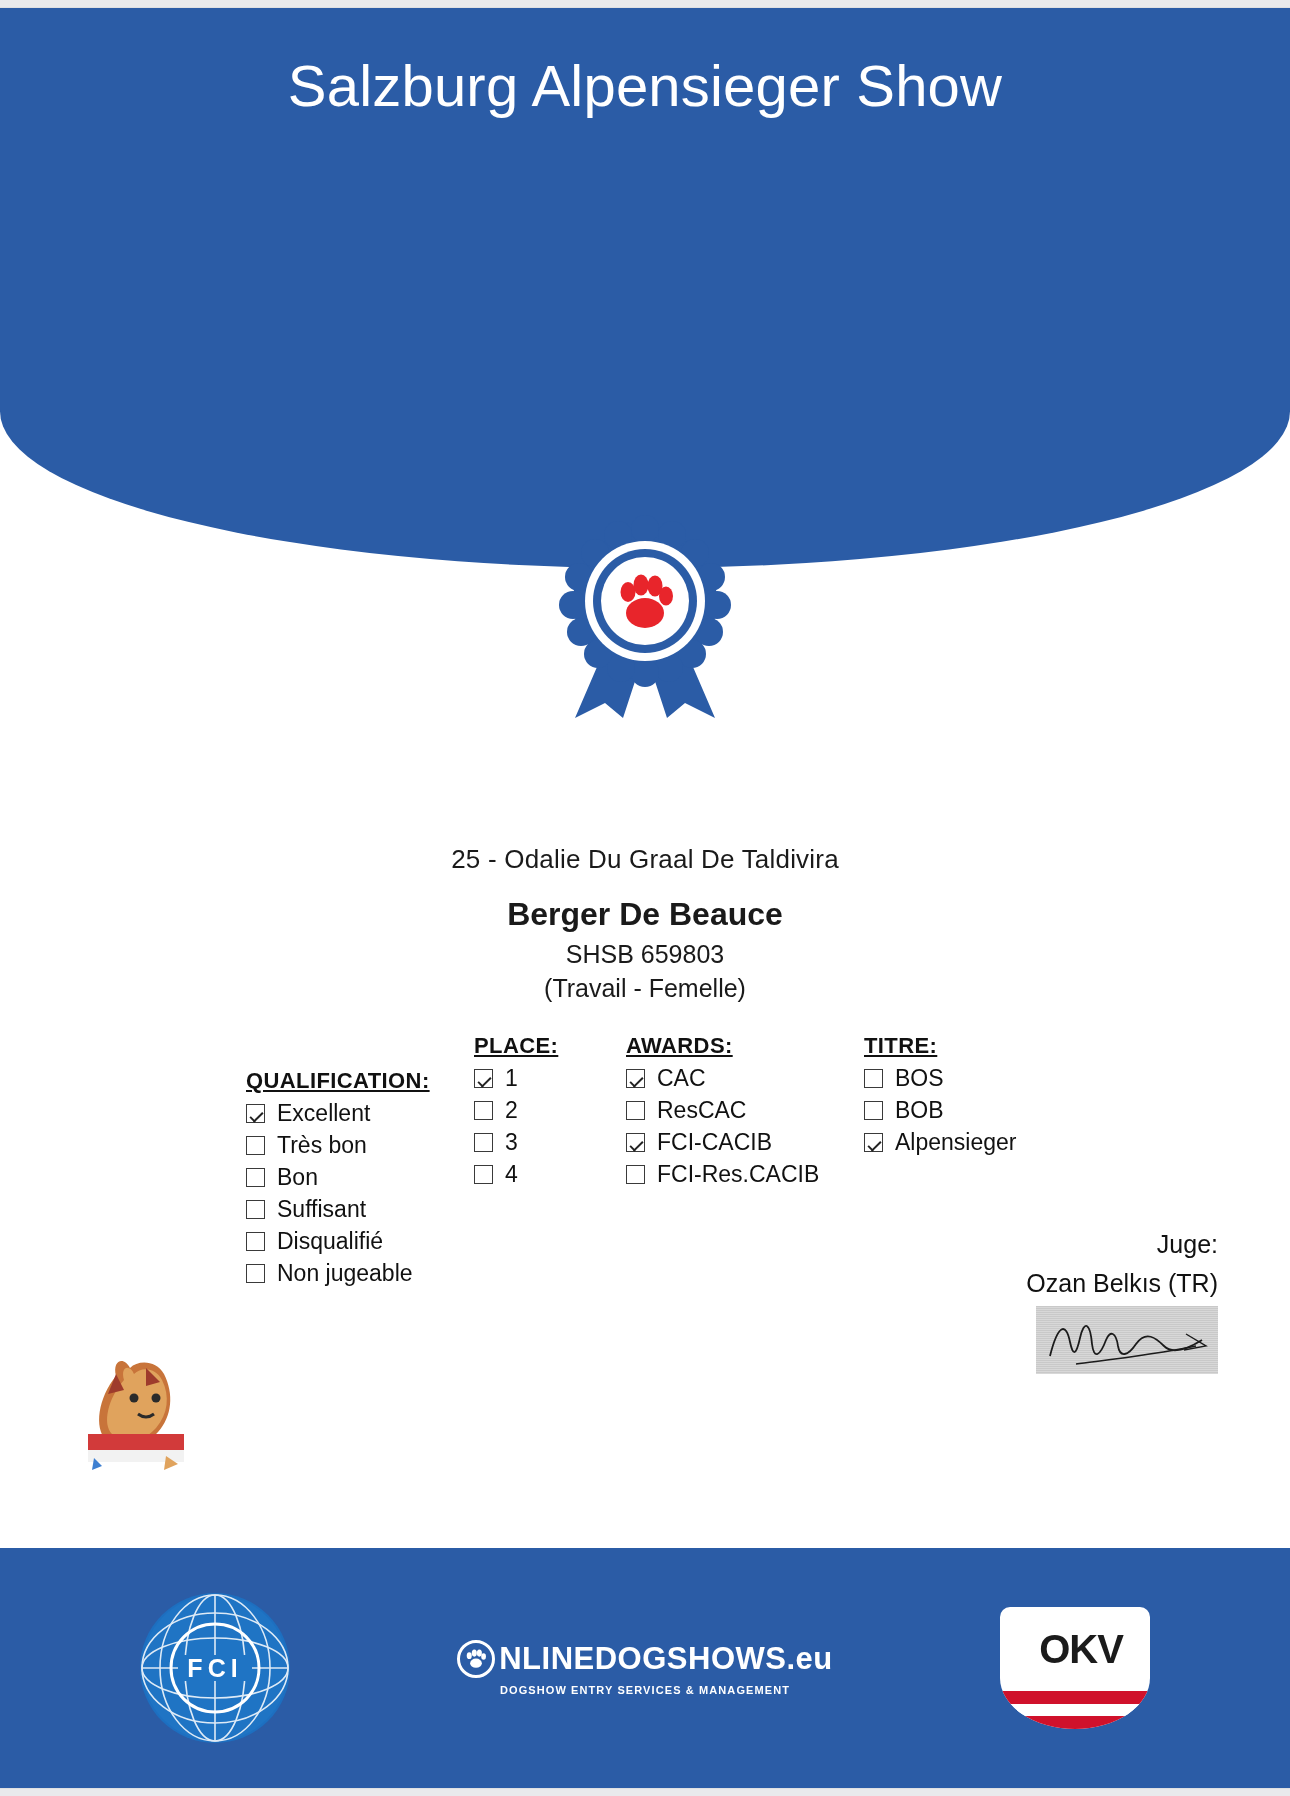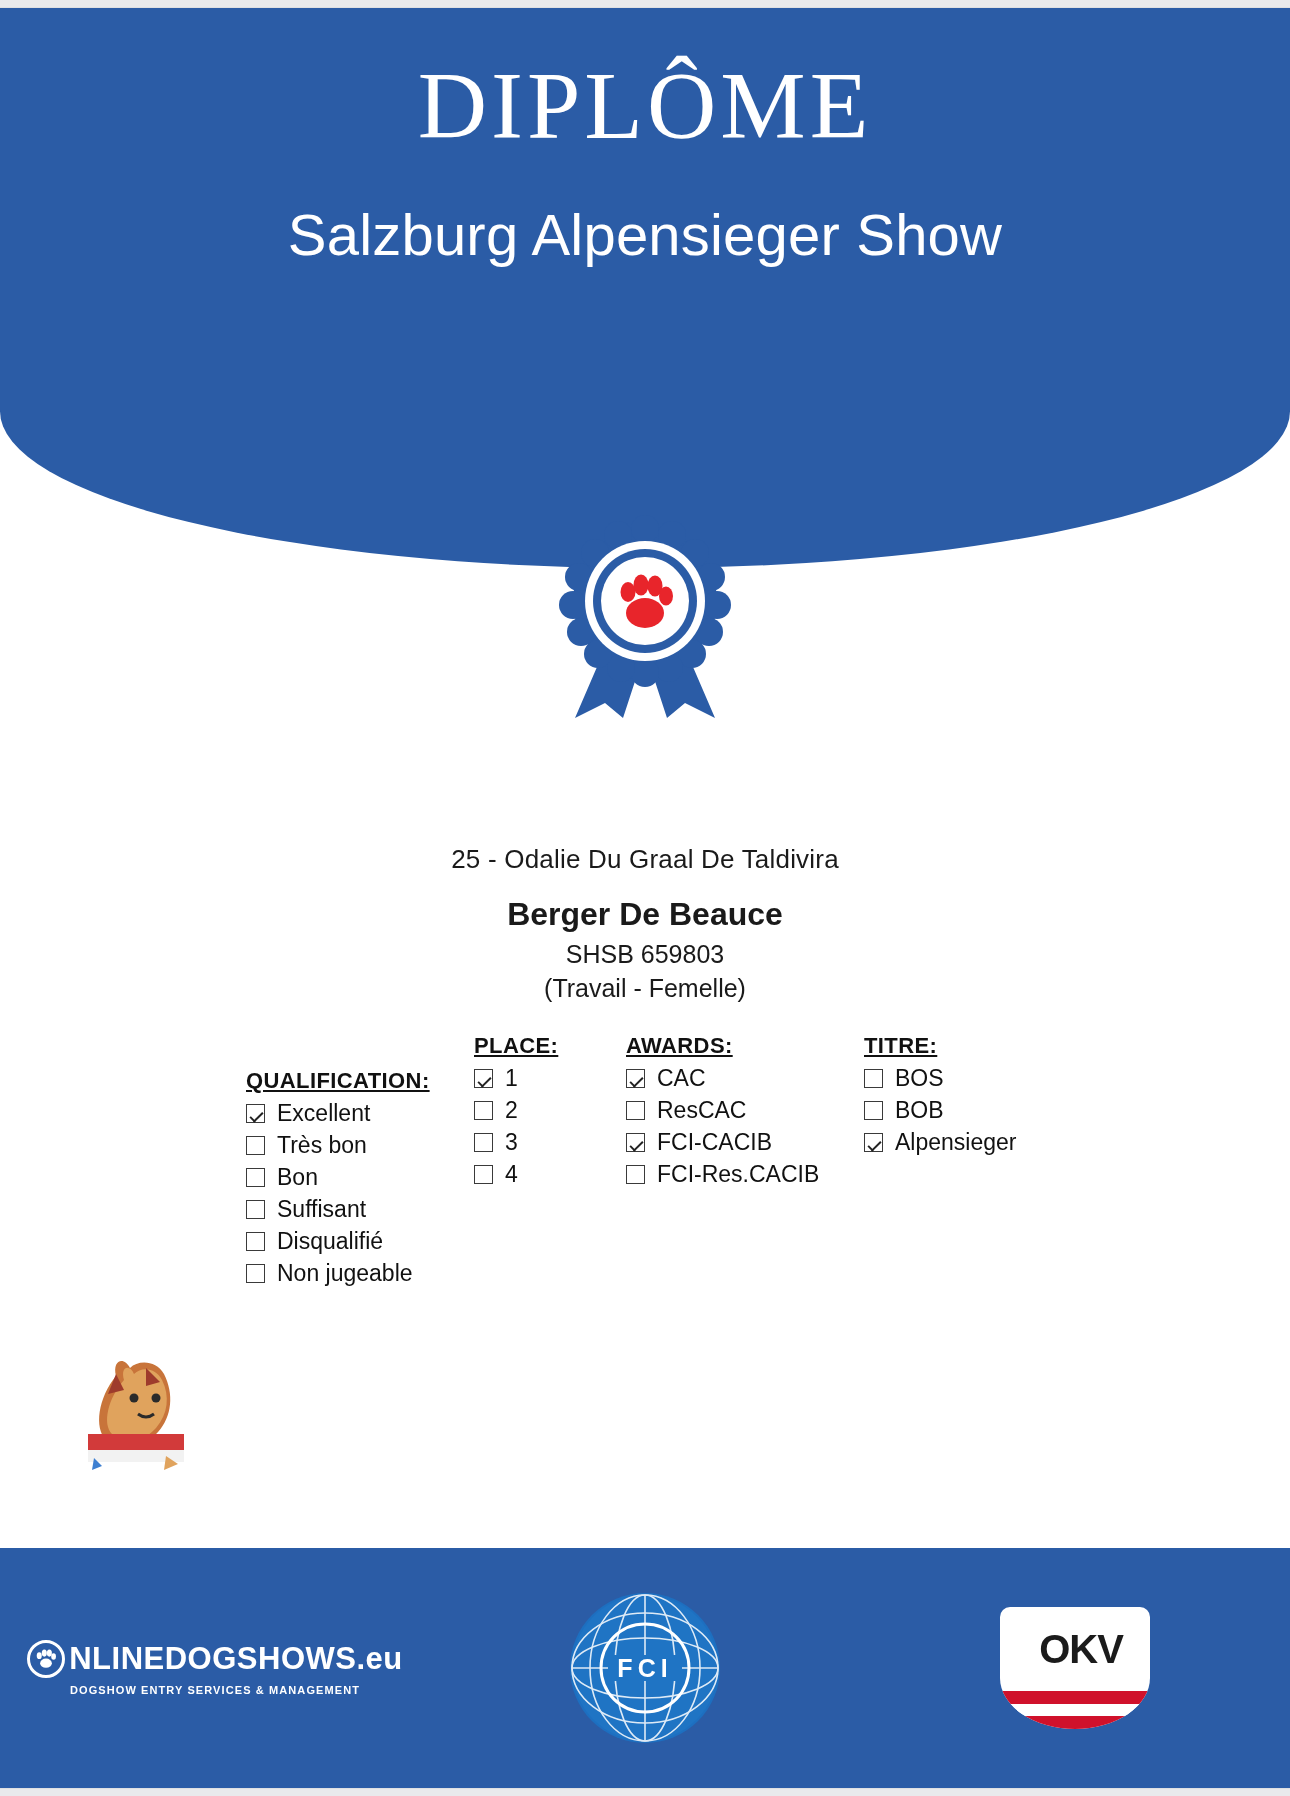--- a/index.html
+++ b/index.html
@@ -267,21 +267,20 @@
   }
 </style>
 </head>
 <body>
 
 <div id="page">
   <div class="sheet">
 
     <div class="header">
       <div class="header-inner">
-        <div class="diploma-title">DIPLÔME</div>
         <div class="show-name">Salzburg Alpensieger Show</div>
       </div>
     </div>
 
     <div class="rosette">
       <svg viewBox="0 0 200 210" width="200" height="210" aria-hidden="true">
 
         <path d="M58 140 L30 205 L60 190 L78 205 L96 150 Z" fill="#2b5ca6"></path>
         <path d="M142 140 L170 205 L140 190 L122 205 L104 150 Z" fill="#2b5ca6"></path>
 
@@ -413,39 +412,69 @@
           <span>BOB</span>
         </div>
         <div class="opt">
           <span class="box checked"></span>
           <span>Alpensieger</span>
         </div>
       </div>
 
     </div>
 
+    <div class="judge-block">
+      <div class="judge-label">Juge:</div>
+      <div class="judge-name">Ozan Belkıs (TR)</div>
+      <div class="signature">
+        <svg viewBox="0 0 182 68" width="182" height="68" aria-hidden="true">
+          <path d="M14 50 C22 18, 30 16, 34 36 C37 50, 40 50, 44 32 C48 14, 54 16, 56 38 C58 54, 64 50, 70 34 C74 24, 80 26, 82 40 C84 52, 92 50, 100 38 C110 24, 120 32, 128 40 C136 48, 150 44, 166 34" fill="none" stroke="#1b1b1b" stroke-width="1.8"></path>
+          <path d="M40 58 C70 54, 110 50, 160 40" fill="none" stroke="#1b1b1b" stroke-width="1.4"></path>
+          <path d="M150 28 L170 40 L148 44" fill="none" stroke="#1b1b1b" stroke-width="1.4"></path>
+        </svg>
+      </div>
+    </div>
 
     <div class="dog-photo">
       <svg viewBox="0 0 128 128" width="128" height="128" aria-hidden="true">
         <rect x="0" y="0" width="128" height="128" fill="#ffffff"></rect>
         <path d="M44 30 C40 14, 52 10, 58 22 C66 14, 84 14, 92 28 C102 48, 100 70, 86 86 C70 104, 46 106, 34 94 C22 82, 26 52, 44 30 Z" fill="#c8743a"></path>
         <path d="M52 34 C48 20, 58 18, 62 28 C70 20, 84 22, 90 34 C98 50, 96 68, 84 82 C70 98, 50 98, 40 88 C30 78, 36 52, 52 34 Z" fill="#e0a35d"></path>
         <path d="M44 28 L36 48 L52 44 Z" fill="#9e3b2c"></path>
         <path d="M74 22 L88 36 L74 40 Z" fill="#9e3b2c"></path>
         <circle cx="62" cy="52" r="4.5" fill="#2a2a2a"></circle>
         <circle cx="84" cy="52" r="4.5" fill="#2a2a2a"></circle>
         <path d="M66 68 Q74 74 82 68" stroke="#2a2a2a" stroke-width="3" fill="none"></path>
         <rect x="16" y="88" width="96" height="16" fill="#d23a3a"></rect>
         <rect x="16" y="104" width="96" height="12" fill="#f2f2f2"></rect>
         <path d="M22 112 L30 120 L20 124 Z" fill="#3d7fd1"></path>
         <path d="M94 110 L106 118 L92 124 Z" fill="#e0a35d"></path>
       </svg>
     </div>
 
     <div class="footer">
+
+      <div class="footer-logo">
+        <div class="fci-globe">
+          <svg viewBox="0 0 150 150" width="150" height="150" aria-hidden="true">
+            <circle cx="75" cy="75" r="73" fill="#1f74c4"></circle>
+            <g stroke="#ffffff" stroke-width="1.6" fill="none" opacity="0.85">
+              <ellipse cx="75" cy="75" rx="73" ry="30"></ellipse>
+              <ellipse cx="75" cy="75" rx="73" ry="55"></ellipse>
+              <ellipse cx="75" cy="75" rx="30" ry="73"></ellipse>
+              <ellipse cx="75" cy="75" rx="55" ry="73"></ellipse>
+              <line x1="2" y1="75" x2="148" y2="75"></line>
+              <line x1="75" y1="2" x2="75" y2="148"></line>
+            </g>
+            <circle cx="75" cy="75" r="44" fill="none" stroke="#ffffff" stroke-width="3"></circle>
+            <rect x="38" y="62" width="74" height="26" fill="#1f74c4"></rect>
+            <text x="75" y="84" text-anchor="middle" font-family="Liberation Sans, sans-serif" font-size="25" font-weight="bold" fill="#ffffff" letter-spacing="5">FCI</text>
+          </svg>
+        </div>
+      </div>
 
       <div class="footer-logo">
         <div class="ods-logo">
           <div class="ods-main">
             <div class="ods-paw">
               <svg viewBox="0 0 38 38" width="32" height="32" style="position:absolute;left:0;top:0;">
                 <g fill="#ffffff">
                   <ellipse cx="19" cy="24" rx="7" ry="5.5"></ellipse>
                   <ellipse cx="11" cy="15" rx="3" ry="4"></ellipse>
                   <ellipse cx="17" cy="12" rx="3" ry="4.2"></ellipse>
@@ -454,39 +483,20 @@
                 </g>
               </svg>
             </div>
             <div class="ods-text"><span>NLINE</span><span class="bold">DOGSHOWS</span><span>.eu</span></div>
           </div>
           <div class="ods-sub">DOGSHOW ENTRY SERVICES &amp; MANAGEMENT</div>
         </div>
       </div>
 
       <div class="footer-logo">
-        <div class="fci-globe">
-          <svg viewBox="0 0 150 150" width="150" height="150" aria-hidden="true">
-            <circle cx="75" cy="75" r="73" fill="#1f74c4"></circle>
-            <g stroke="#ffffff" stroke-width="1.6" fill="none" opacity="0.85">
-              <ellipse cx="75" cy="75" rx="73" ry="30"></ellipse>
-              <ellipse cx="75" cy="75" rx="73" ry="55"></ellipse>
-              <ellipse cx="75" cy="75" rx="30" ry="73"></ellipse>
-              <ellipse cx="75" cy="75" rx="55" ry="73"></ellipse>
-              <line x1="2" y1="75" x2="148" y2="75"></line>
-              <line x1="75" y1="2" x2="75" y2="148"></line>
-            </g>
-            <circle cx="75" cy="75" r="44" fill="none" stroke="#ffffff" stroke-width="3"></circle>
-            <rect x="38" y="62" width="74" height="26" fill="#1f74c4"></rect>
-            <text x="75" y="84" text-anchor="middle" font-family="Liberation Sans, sans-serif" font-size="25" font-weight="bold" fill="#ffffff" letter-spacing="5">FCI</text>
-          </svg>
-        </div>
-      </div>
-
-      <div class="footer-logo">
         <div class="okv-shield">
           <div class="okv-top">
             <div class="okv-word">OKV</div>
           </div>
           <div class="okv-stripes">
             <div class="okv-red"></div>
             <div class="okv-white"></div>
             <div class="okv-red"></div>
           </div>
         </div>

